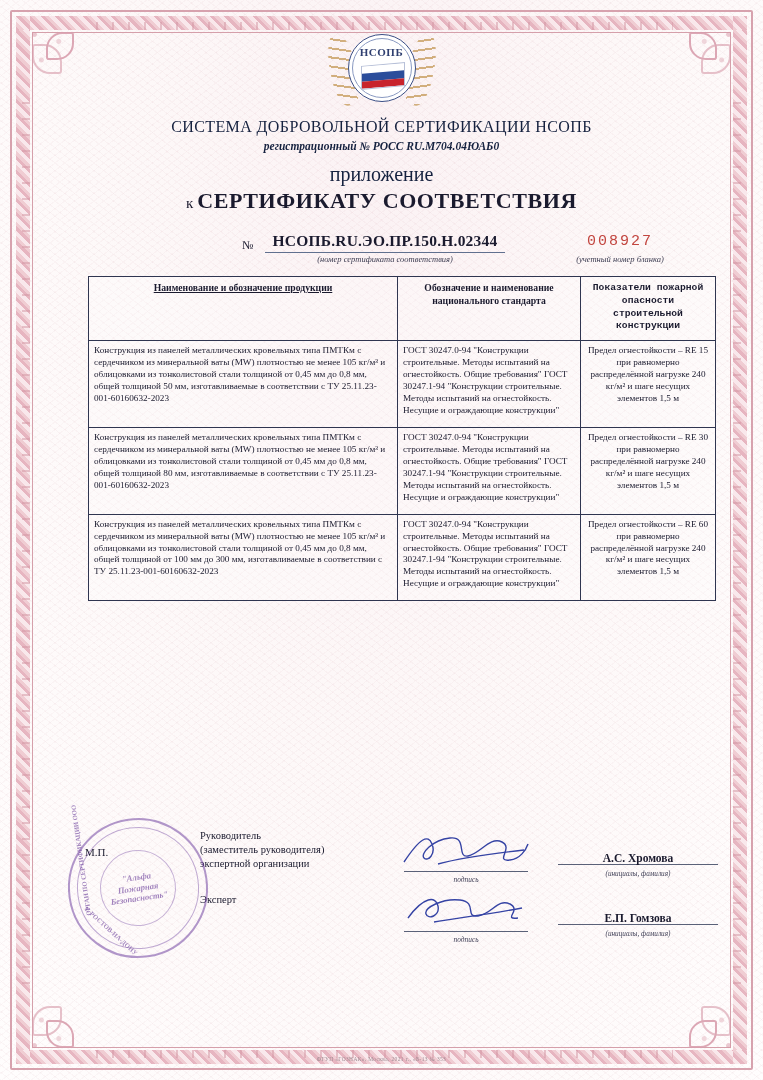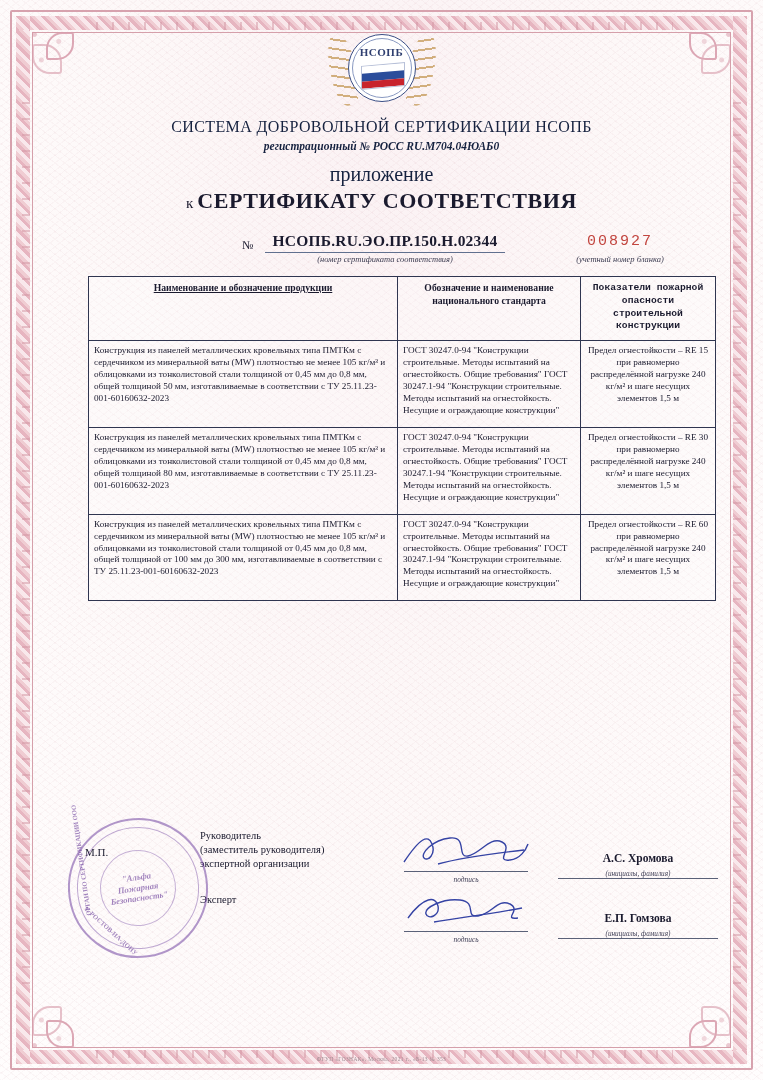--- a/index.html
+++ b/index.html
@@ -324,21 +324,21 @@
     width: 160px;
   }
   .name-row { height: 60px; position: relative; }
   .name-txt {
     position: absolute;
     left: 0; right: 0; top: 26px;
     text-align: center;
     font-size: 11.5px;
     font-weight: bold;
     border-bottom: 1px solid #5a6178;
-    padding-bottom: 14px;
+    padding-bottom: 0;
   }
   .name-cap {
     position: absolute;
     left: 0; right: 0; top: 44px;
     text-align: center;
     font-size: 7.2px;
     font-style: italic;
     color: #3e3e55;
   }
 

